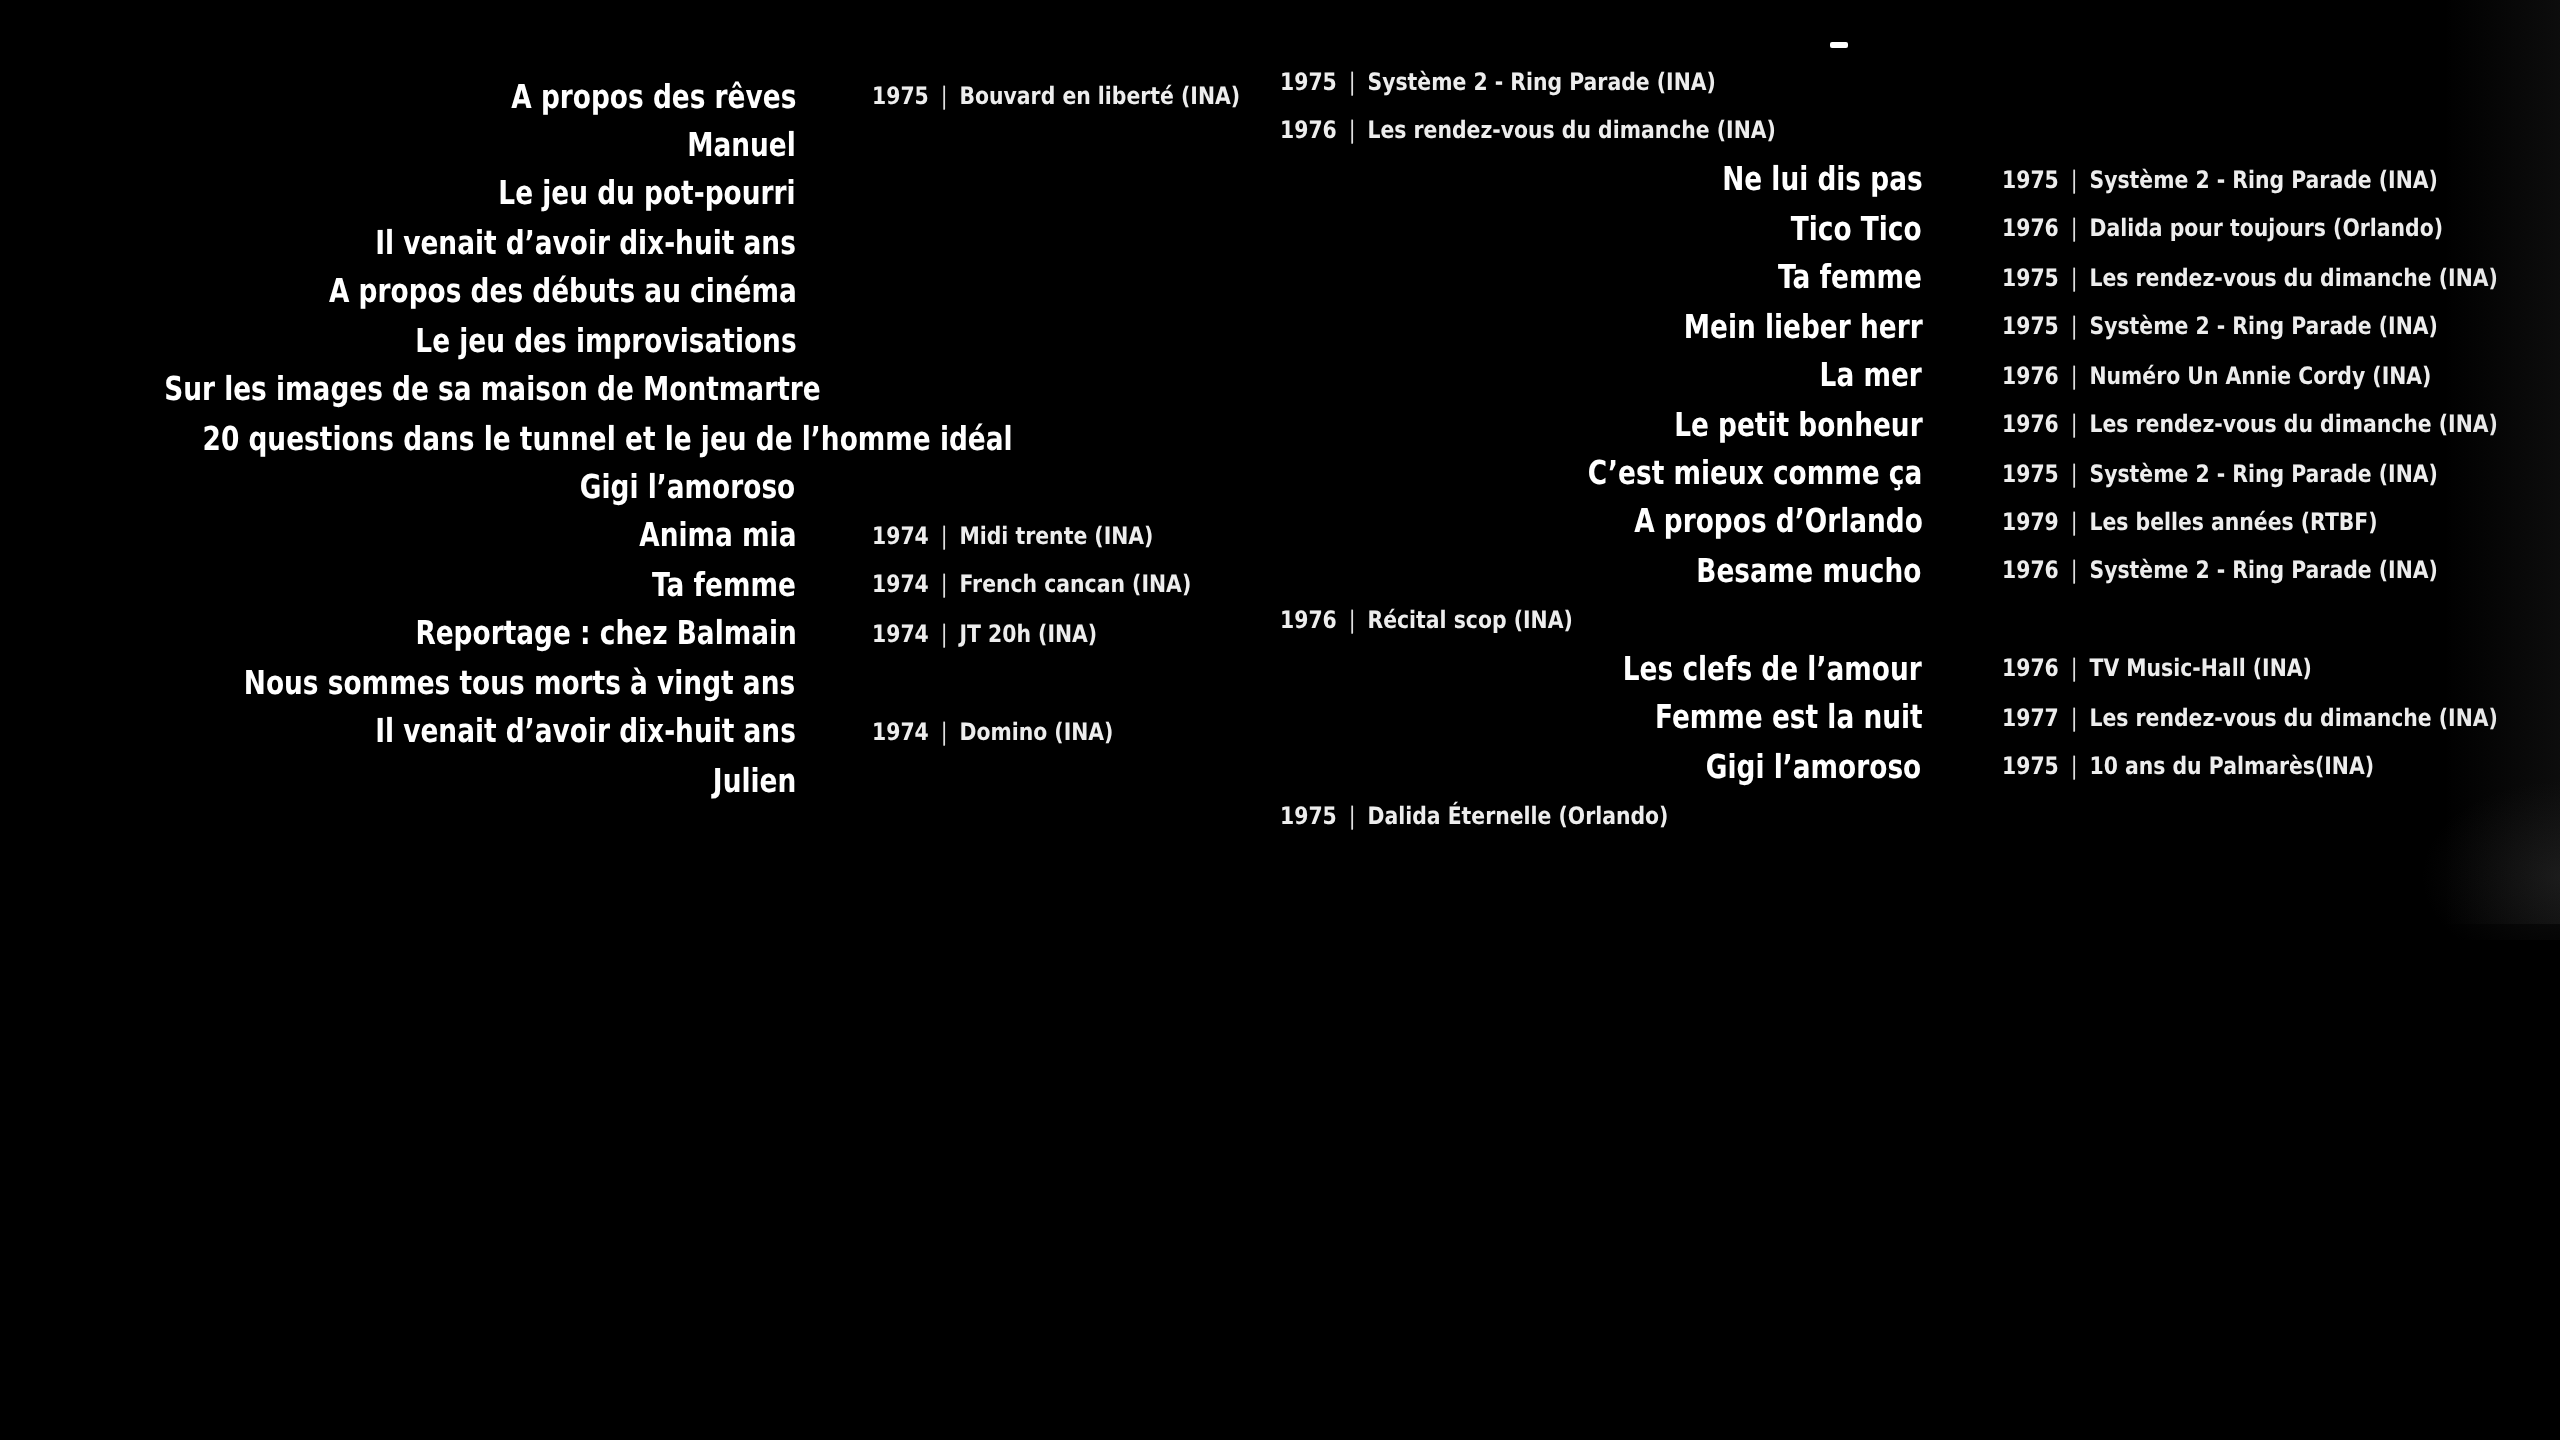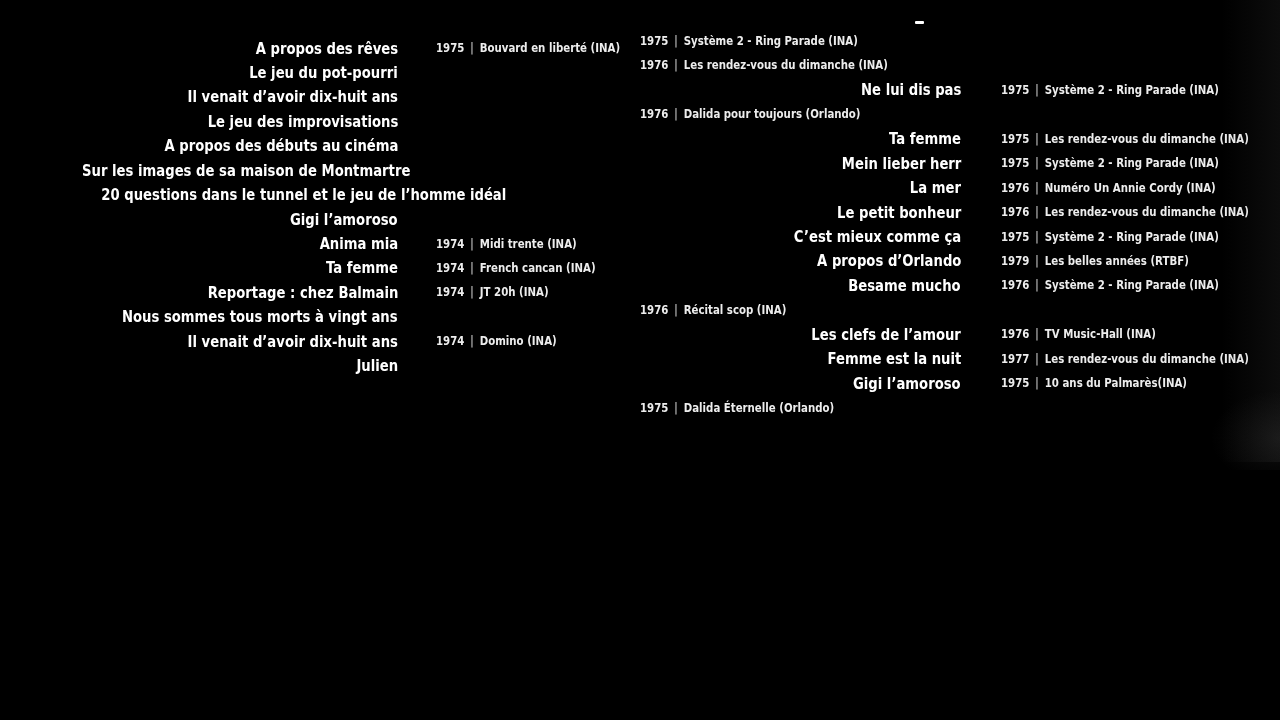--- a/index.html
+++ b/index.html
@@ -100,51 +100,57 @@
         <div class="title-cell">
           <span class="title">A propos des rêves</span>
         </div>
         <div class="src">
           <span class="year">1975</span>
           <span class="pipe">|</span>
           <span class="source-name">Bouvard en liberté (INA)</span>
         </div>
       </div>
 
+      <div class="row">
+        <div class="title-cell">
+          <span class="title">Manuel</span>
+        </div>
+
+      </div>
 
       <div class="row">
         <div class="title-cell">
           <span class="title">Le jeu du pot-pourri</span>
         </div>
 
       </div>
 
       <div class="row">
         <div class="title-cell">
           <span class="title">Il venait d’avoir dix-huit ans</span>
         </div>
 
       </div>
 
       <div class="row">
         <div class="title-cell">
+          <span class="title">A propos des débuts au cinéma</span>
+        </div>
+
+      </div>
+
+      <div class="row">
+        <div class="title-cell">
           <span class="title">Le jeu des improvisations</span>
         </div>
 
       </div>
 
       <div class="row">
         <div class="title-cell">
-          <span class="title">A propos des débuts au cinéma</span>
-        </div>
-
-      </div>
-
-      <div class="row">
-        <div class="title-cell">
           <span class="title">Sur les images de sa maison de Montmartre</span>
         </div>
 
       </div>
 
       <div class="row">
         <div class="title-cell">
           <span class="title">20 questions dans le tunnel et le jeu de l’homme idéal</span>
         </div>
 
@@ -239,20 +245,23 @@
           <span class="title">Ne lui dis pas</span>
         </div>
         <div class="src">
           <span class="year">1975</span>
           <span class="pipe">|</span>
           <span class="source-name">Système 2 - Ring Parade (INA)</span>
         </div>
       </div>
 
       <div class="row">
+        <div class="title-cell">
+          <span class="title">Tico Tico</span>
+        </div>
         <div class="src">
           <span class="year">1976</span>
           <span class="pipe">|</span>
           <span class="source-name">Dalida pour toujours (Orlando)</span>
         </div>
       </div>
 
       <div class="row">
         <div class="title-cell">
           <span class="title">Ta femme</span>

